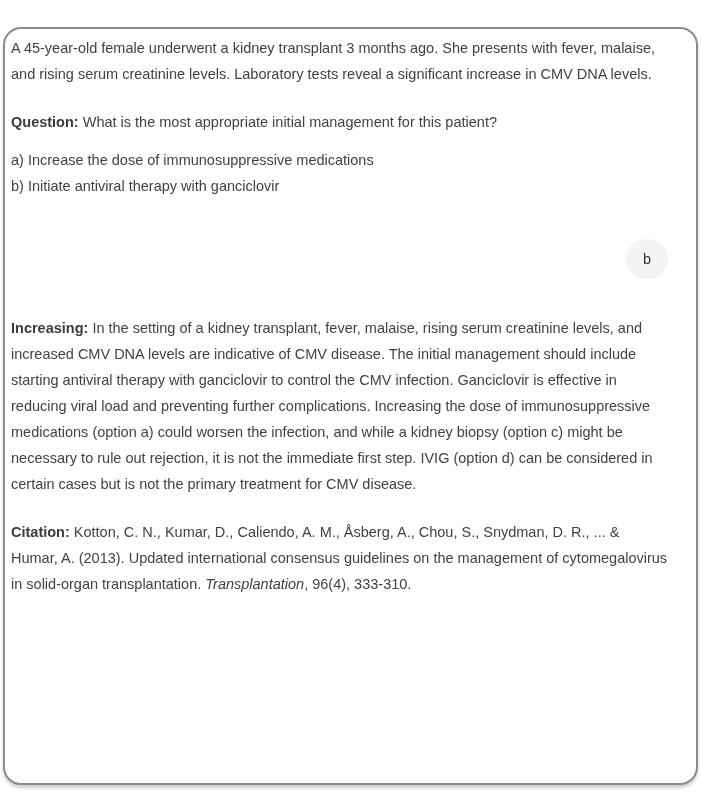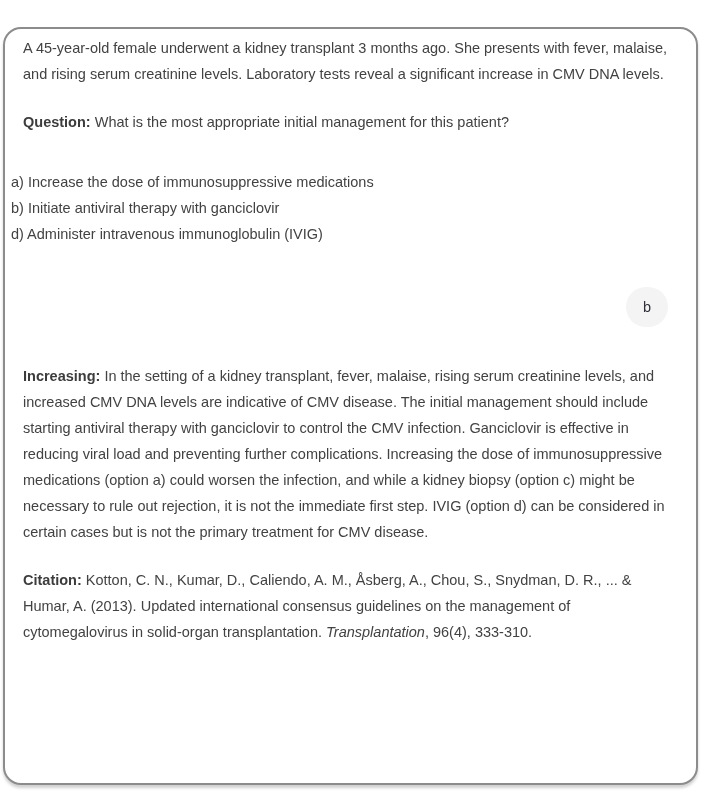--- a/index.html
+++ b/index.html
@@ -28,27 +28,27 @@
     box-shadow: 0 3px 3px rgba(0,0,0,0.18);
     padding: 6px 26px 4px 6px;
     overflow: hidden;
   }
   .msg {
     color: #424242;
     font-size: 14.5px;
     line-height: 26px;
   }
   .msg p {
-    margin: 22px 0 0 12px;
+    margin: 22px 0 0 0;
   }
   .msg p:first-child {
     margin-top: 0;
   }
   .options {
-    margin-top: 34px;
+    margin-top: 12px;
   }
   .options p {
     margin: 0;
   }
   .bold-label {
     font-weight: 700;
     color: #3c3c3c;
   }
   .user-row {
     display: flex;
@@ -78,21 +78,20 @@
       <p>A 45-year-old female underwent a kidney transplant 3 months ago. She presents with fever, malaise, and rising serum creatinine levels. Laboratory tests reveal a significant increase in CMV DNA levels.</p>
 
       <p>
         <span class="bold-label">Question:</span>
         <span>What is the most appropriate initial management for this patient?</span>
       </p>
 
       <div class="options">
         <p>a) Increase the dose of immunosuppressive medications</p>
         <p>b) Initiate antiviral therapy with ganciclovir</p>
-        <p>d) Administer intravenous immunoglobulin (IVIG)</p>
       </div>
 
     </div>
 
     <div class="user-row">
       <div class="user-bubble">b</div>
     </div>
 
     <div class="msg">
 

